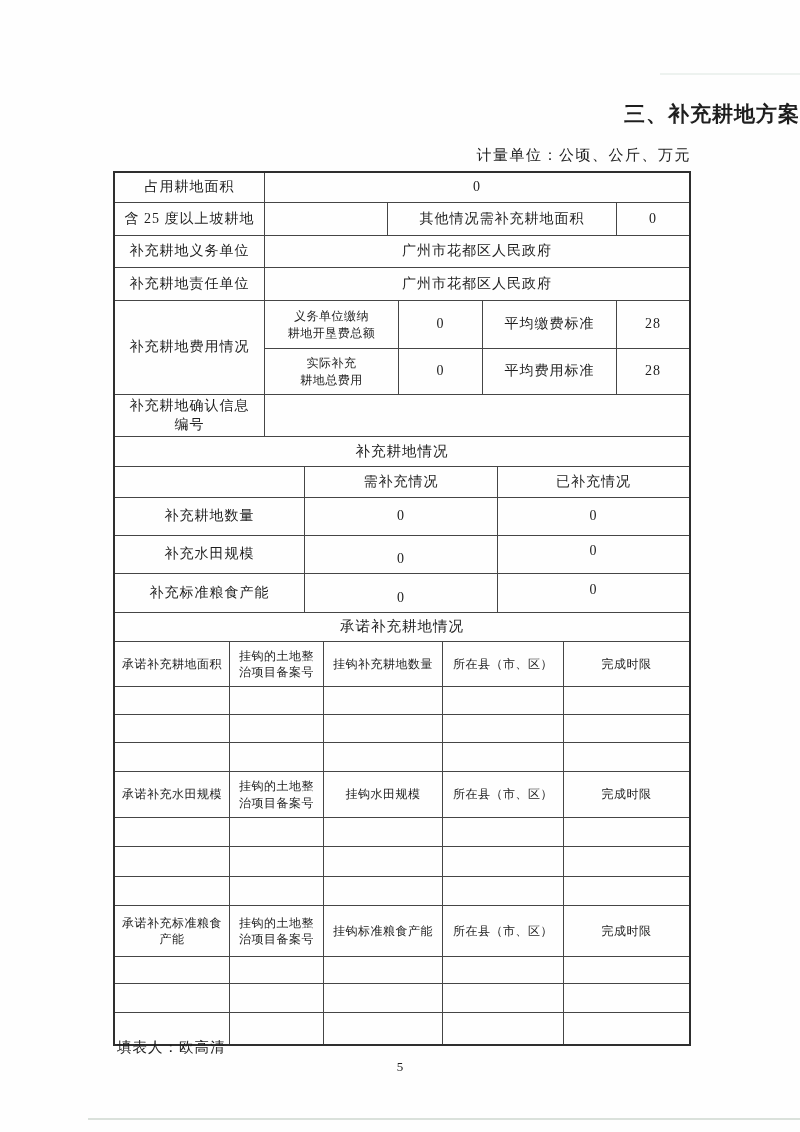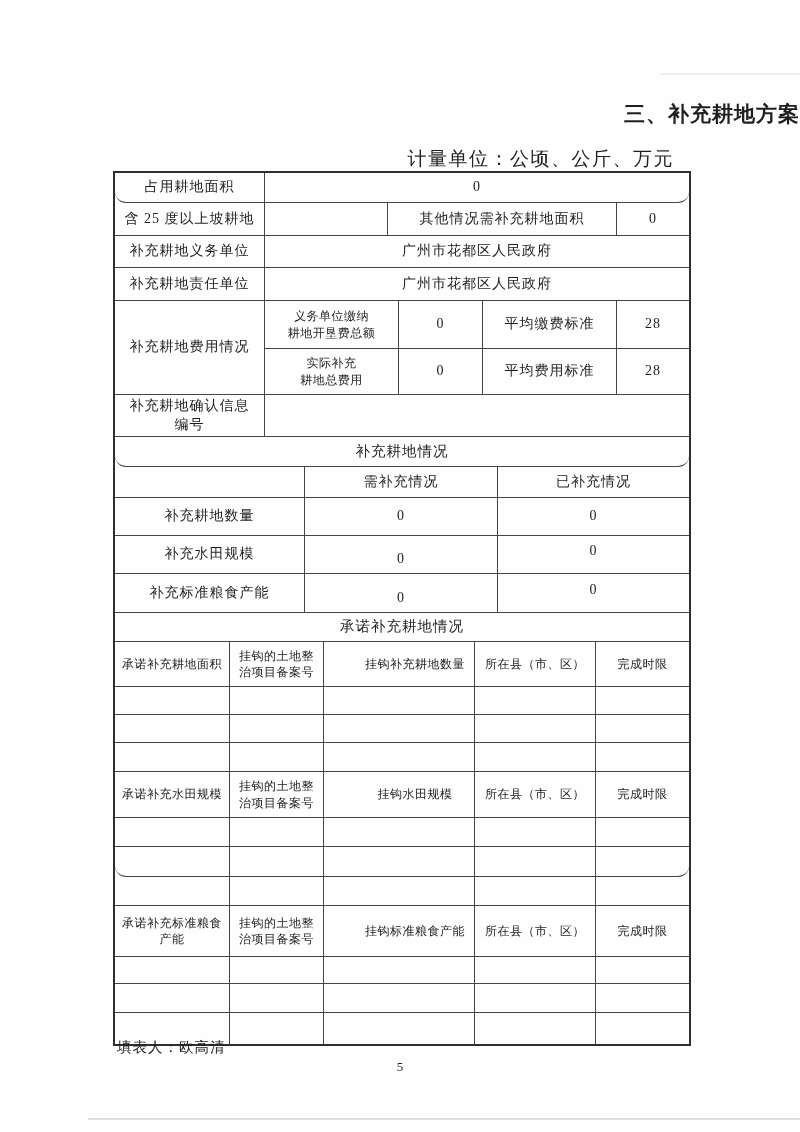--- a/index.html
+++ b/index.html
@@ -10,22 +10,22 @@
     color:#1e1e1e;
     overflow:hidden;
   }
   .page-title{
     position:absolute;top:100px;left:0;width:800px;
     text-align:right;
     font-family:"Liberation Sans","DejaVu Sans",sans-serif;
     font-weight:700;font-size:21px;letter-spacing:1px;
   }
   .unit-note{
-    position:absolute;top:146px;right:126px;
-    font-size:19px;letter-spacing:1.5px;
+    position:absolute;top:146px;right:109px;
+    font-size:15px;letter-spacing:1.5px;
   }
   .form-table{
     position:absolute;left:113px;top:171px;width:578px;
     box-sizing:border-box;
     border:2px solid #2e2e2e;
     background:#fefefe;
   }
   .row{display:flex;border-bottom:1px solid #454545;}
   .row:last-child{border-bottom:none;}
   .cell{
@@ -35,23 +35,23 @@
     text-align:center;white-space:pre-line;
     font-size:14px;letter-spacing:1px;line-height:1.35;
     padding:1px 3px;min-width:0;
   }
   .cell:last-child{border-right:none;}
   .rest{flex:1 1 auto;}
   
   .c150{width:150px;} .c123{width:123px;} .c229{width:229px;}
   .c134{width:134px;} .c84{width:84px;}
   .c190{width:190px;} .c193{width:193px;}
-  .c115{width:115px;} .c94{width:94px;} .c119{width:119px;margin-left:32px;} .c121{width:121px;}
+  .c115{width:115px;} .c94{width:94px;} .c119{width:119px;} .c121{width:121px;}
   
-  .h29{height:29px;border-radius:11px;} .h32{height:32px;} .h31{height:31px;}
+  .h29{height:29px;} .h32{height:32px;} .h31{height:31px;}
   .h93{height:93px;} .h41{height:41px;} .h30{height:30px;}
   .h37{height:37px;} .h38{height:38px;} .h28{height:28px;}
   .h44{height:44px;} .h27{height:27px;} .h45{height:45px;}
   .h50{height:50px;} .h26{height:26px;}
   .costcol{display:flex;flex-direction:column;flex:1 1 auto;min-width:0;}
   .subrow{display:flex;}
   .subrow-top{height:47px;border-bottom:1px solid #454545;}
   .subrow-bot{flex:1 1 auto;}
   .sec-head{font-size:14.5px;}
   .small{font-size:12px;letter-spacing:0.5px;}

